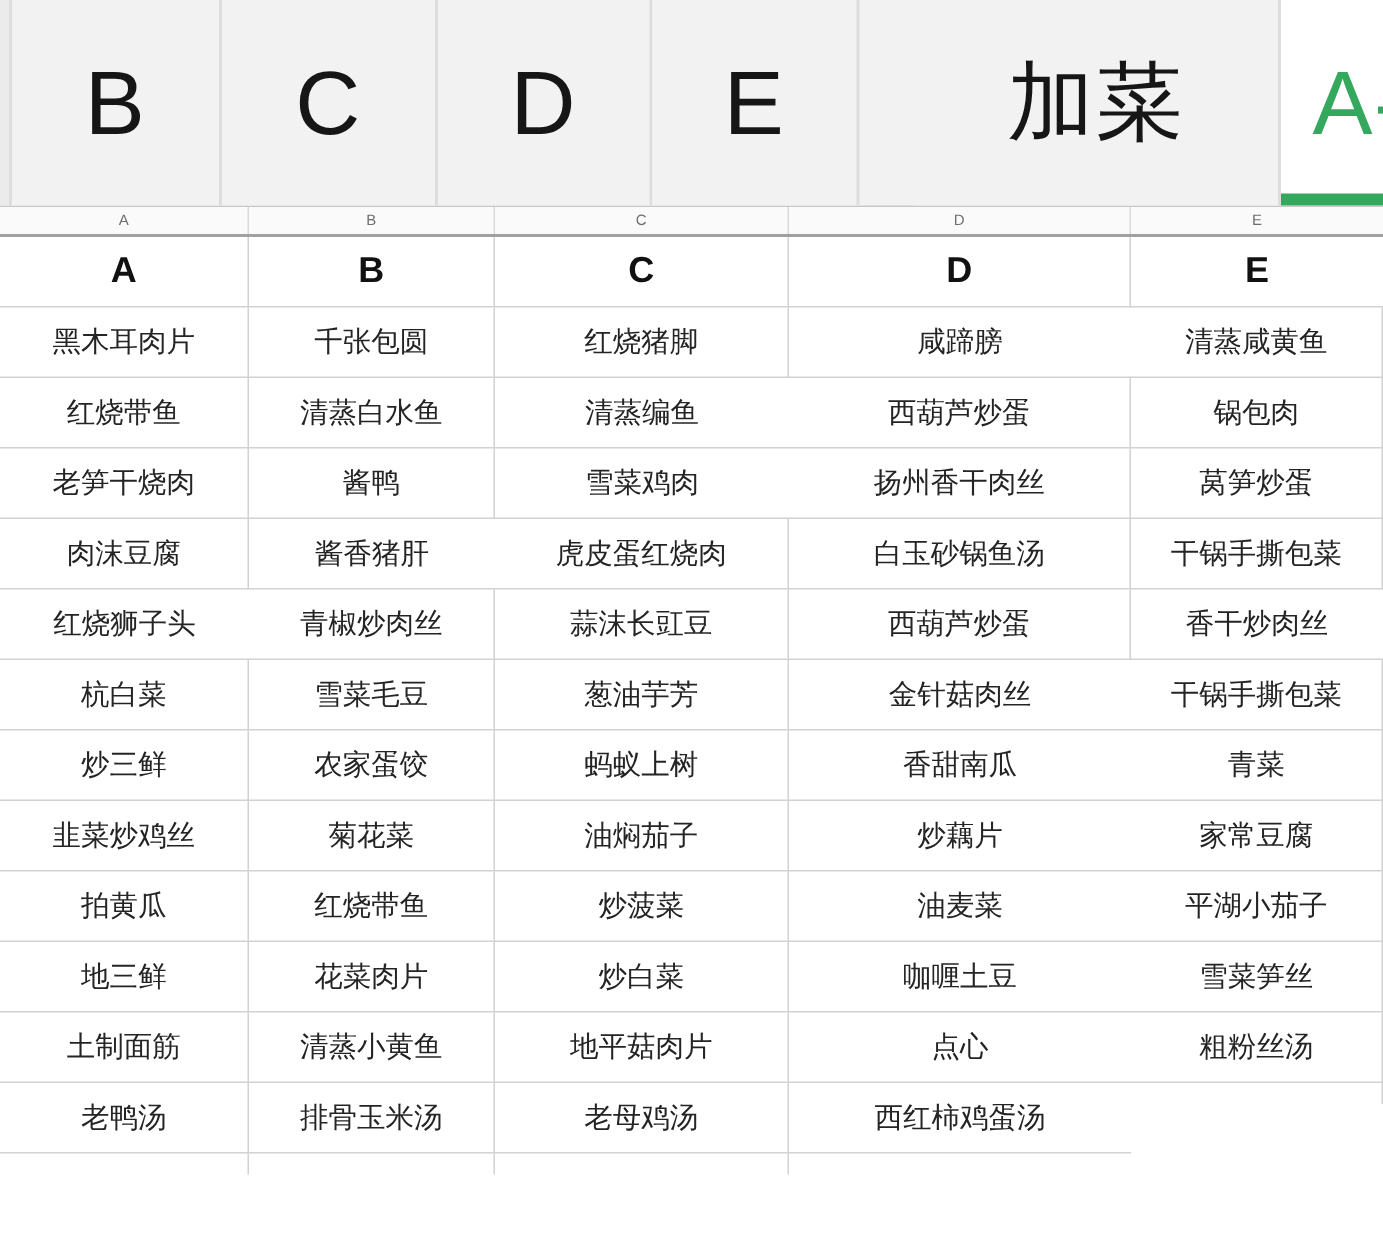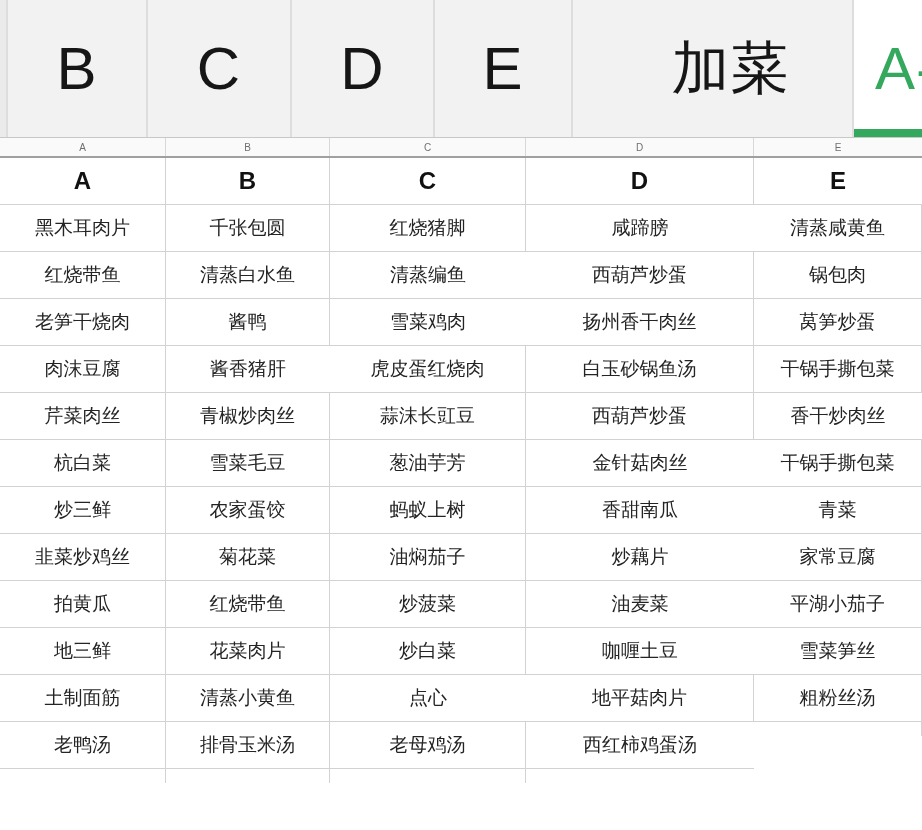--- a/index.html
+++ b/index.html
@@ -102,21 +102,21 @@
       <div class="cell">老笋干烧肉</div>
       <div class="cell">酱鸭</div>
       <div class="cell col-last">雪菜鸡肉</div>
       <div class="cell">扬州香干肉丝</div>
       <div class="cell">莴笋炒蛋</div>
       <div class="cell">肉沫豆腐</div>
       <div class="cell col-last">酱香猪肝</div>
       <div class="cell">虎皮蛋红烧肉</div>
       <div class="cell">白玉砂锅鱼汤</div>
       <div class="cell">干锅手撕包菜</div>
-      <div class="cell">芹菜肉丝</div>
+      <div class="cell col-last">红烧狮子头</div>
       <div class="cell">青椒炒肉丝</div>
       <div class="cell">蒜沫长豇豆</div>
       <div class="cell">西葫芦炒蛋</div>
       <div class="cell col-last">香干炒肉丝</div>
       <div class="cell">杭白菜</div>
       <div class="cell">雪菜毛豆</div>
       <div class="cell">葱油芋芳</div>
       <div class="cell col-last">金针菇肉丝</div>
       <div class="cell">干锅手撕包菜</div>
       <div class="cell">炒三鲜</div>
@@ -134,22 +134,22 @@
       <div class="cell">炒菠菜</div>
       <div class="cell col-last">油麦菜</div>
       <div class="cell">平湖小茄子</div>
       <div class="cell">地三鲜</div>
       <div class="cell">花菜肉片</div>
       <div class="cell">炒白菜</div>
       <div class="cell col-last">咖喱土豆</div>
       <div class="cell">雪菜笋丝</div>
       <div class="cell">土制面筋</div>
       <div class="cell">清蒸小黄鱼</div>
+      <div class="cell">地平菇肉片</div>
       <div class="cell col-last">点心</div>
-      <div class="cell">地平菇肉片</div>
       <div class="cell">粗粉丝汤</div>
       <div class="cell">老鸭汤</div>
       <div class="cell">排骨玉米汤</div>
       <div class="cell">老母鸡汤</div>
       <div class="cell col-last">西红柿鸡蛋汤</div>
       <div class="cell stub"></div>
       <div class="cell stub"></div>
       <div class="cell stub"></div>
       <div class="cell stub"></div>
       <div class="cell stub col-last"></div>

